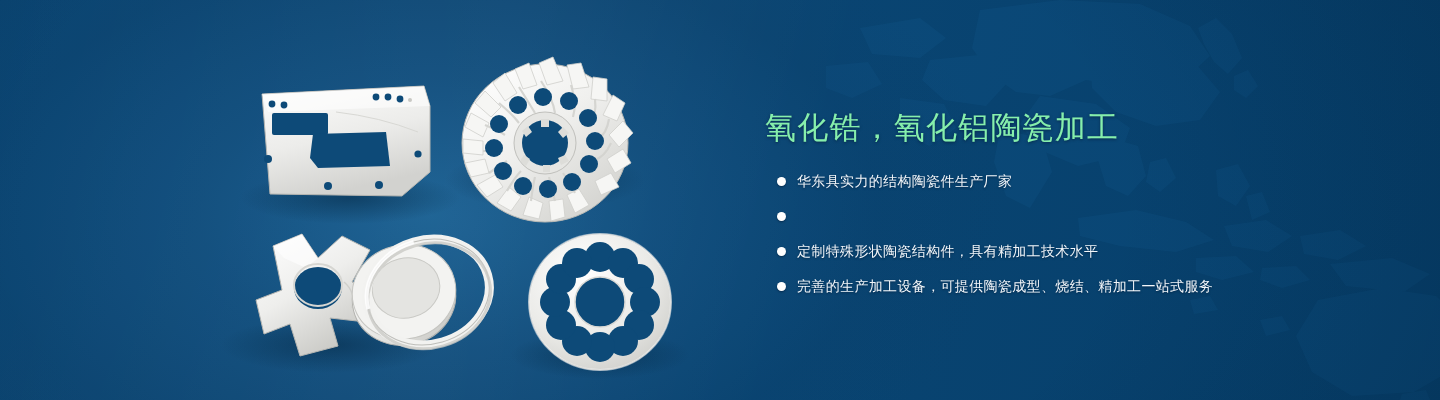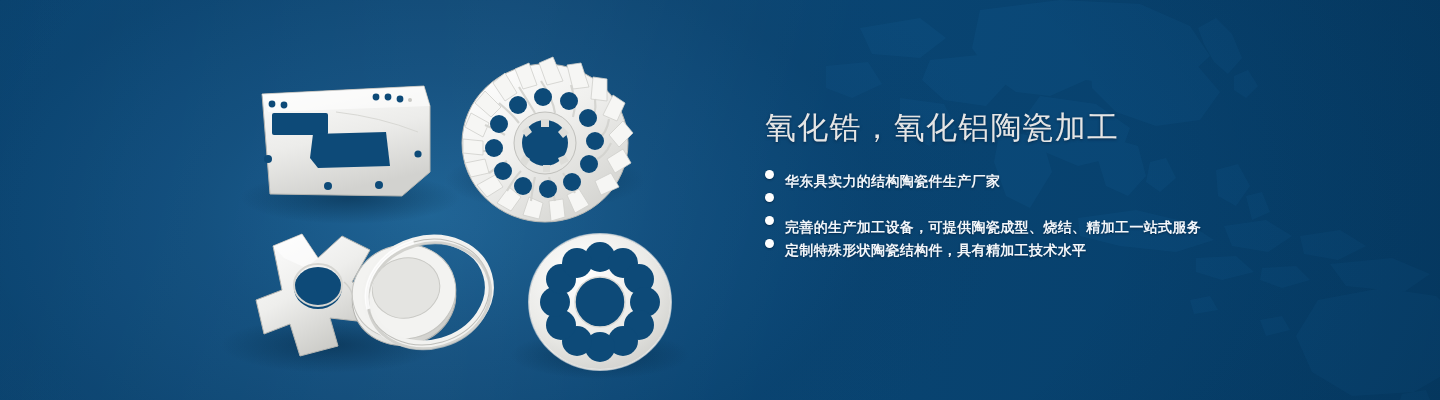--- a/index.html
+++ b/index.html
@@ -67,39 +67,39 @@
   .parts svg { display: block; width: 760px; height: 400px; }
 
   
   .copy {
     position: absolute;
     left: 765px;
     top: 108px;
     width: 630px;
   }
   .headline {
-    color: #e5e5e5;
+    color: #86efac;
     font-size: 31px;
     line-height: 40px;
     letter-spacing: 1.2px;
     font-weight: 400;
     margin: 0 0 22px 0;
     text-shadow: 0 1px 3px rgba(0,18,40,0.55);
     white-space: nowrap;
   }
   .bullets {
     list-style: none;
     margin: 0;
     padding: 0;
   }
   .bullet-row {
     display: flex;
+    align-items: center;
     height: 23px;
-    margin: 0;
-    font-weight: bold;
+    margin: 12px;
   }
   .bullet-dot {
     flex: 0 0 auto;
     width: 9px;
     height: 9px;
     border-radius: 50%;
     background: #ffffff;
     margin-right: 11px;
     box-shadow: 0 1px 2px rgba(0,16,36,0.45);
   }
@@ -347,22 +347,22 @@
     <ul class="bullets">
       <li class="bullet-row">
         <span class="bullet-dot"></span>
         <span class="bullet-text">华东具实力的结构陶瓷件生产厂家</span>
       </li>
       <li class="bullet-row">
         <span class="bullet-dot"></span>
       </li>
       <li class="bullet-row">
         <span class="bullet-dot"></span>
-        <span class="bullet-text">完善的生产加工设备，可提供陶瓷成型、烧结、精加工一站式服务</span>
+        <span class="bullet-text">定制特殊形状陶瓷结构件，具有精加工技术水平</span>
       </li>
       <li class="bullet-row">
         <span class="bullet-dot"></span>
-        <span class="bullet-text">定制特殊形状陶瓷结构件，具有精加工技术水平</span>
+        <span class="bullet-text">完善的生产加工设备，可提供陶瓷成型、烧结、精加工一站式服务</span>
       </li>
     </ul>
   </div>
 
 </div>
 
 </body></html>

